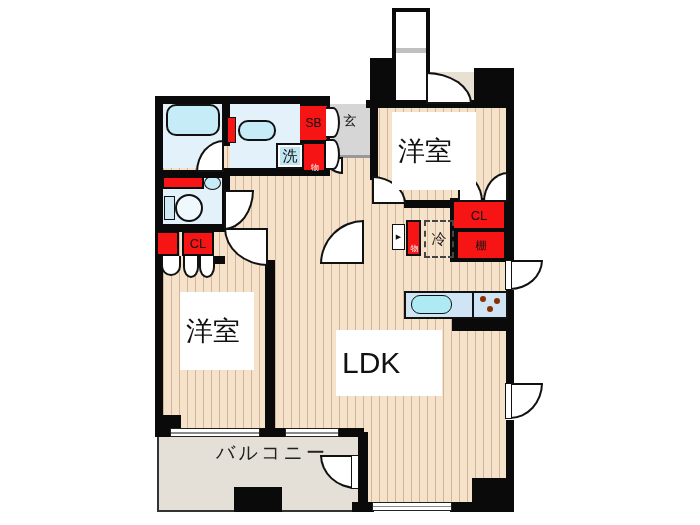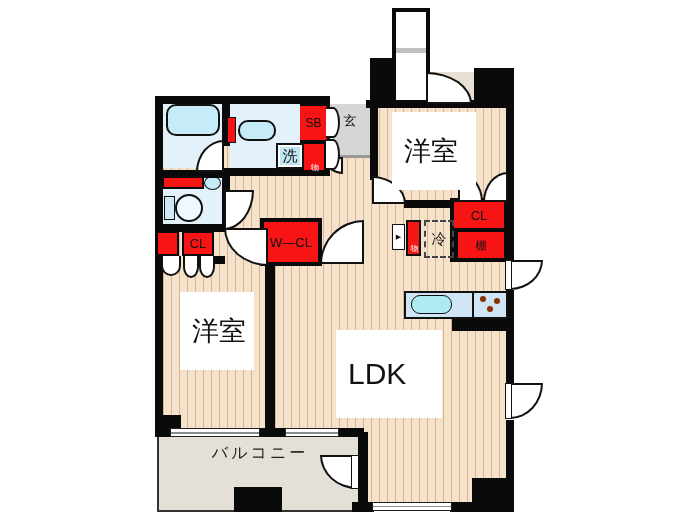--- a/index.html
+++ b/index.html
@@ -12,35 +12,35 @@
   .fix{background:#c6ecf8;border:2px solid #111;}
   .red{background:#f71414;display:flex;align-items:center;justify-content:center;}
   .bdr2{border:2px solid #0a0a0a;}
   .bdr4{border:4px solid #0a0a0a;}
   .arc{background:#fff;border:2px solid #111;}
   .scallop{background:#fff;border:2px solid #111;border-top:none;border-radius:0 0 50% 50%;}
   .scallopR{background:#fff;border:2px solid #111;border-left:none;border-radius:0 50% 50% 0;}
   .leaf{background:#fff;border:1.5px solid #111;}
   .win{background:linear-gradient(#fff 0 3px,#8a8a8a 3px 4.5px,#fff 4.5px 9px);border:1px solid #222;}
   .roomlabel{background:#fff;display:flex;flex-direction:column;justify-content:center;
-             padding:2px 12px;line-height:1.12;font-weight:400;}
+             padding:2px 6px;line-height:1.12;font-weight:400;}
   .roomlabel .nm,.roomlabel .sz{white-space:nowrap;}
   .smalltext{display:flex;align-items:center;justify-content:center;}
   .vtext{writing-mode:vertical-rl;text-orientation:upright;color:#fff;font-size:8px;line-height:1;}
   .dot{border-radius:50%;background:#8a2f00;width:6px;height:6px;}
 </style>
 </head>
 <body>
 
 <div id="stage">
 
   <div class="abs floor" style="left:163px;top:104px;width:343px;height:398px;"></div>
 
   <div class="abs" style="left:157px;top:435px;width:205px;height:77px;background:#e5e0d7;border:2px solid #333;"></div>
-  <div class="abs smalltext" style="left:190px;top:443px;width:140px;height:20px;font-size:16px;letter-spacing:3px;color:#222;">
+  <div class="abs smalltext" style="left:202px;top:443px;width:140px;height:20px;font-size:19px;letter-spacing:3px;color:#222;">
     <span>バルコニー</span>
   </div>
   <div class="abs wall" style="left:234px;top:487px;width:48px;height:25px;"></div>
 
   <div class="abs wet" style="left:163px;top:104px;width:59px;height:64px;"></div>
   <div class="abs fix" style="left:166px;top:104px;width:54px;height:32px;border-radius:10px;"></div>
   <div class="abs wet" style="left:230px;top:104px;width:70px;height:64px;"></div>
   <div class="abs fix" style="left:238px;top:120px;width:38px;height:21px;border-radius:10px;"></div>
   <div class="abs wet" style="left:163px;top:178px;width:59px;height:46px;"></div>
   <div class="abs" style="left:164px;top:196px;width:11px;height:24px;background:#cfe9f5;border:1.5px solid #111;"></div>
@@ -95,23 +95,20 @@
   </div>
   <div class="abs red" style="left:304px;top:144px;width:20px;height:26px;">
     <span class="vtext">物</span>
   </div>
   <div class="abs red bdr2" style="left:162px;top:176px;width:42px;height:13px;"></div>
   <div class="abs red" style="left:227px;top:117px;width:9px;height:26px;border:1px solid #111;"></div>
   <div class="abs red bdr2" style="left:156px;top:231px;width:23px;height:25px;"></div>
   <div class="abs red bdr2" style="left:182px;top:231px;width:32px;height:25px;font-size:13px;">
     <span>CL</span>
   </div>
-  <div class="abs red bdr4" style="left:260px;top:218px;width:62px;height:48px;font-size:13px;">
-    <span>W—CL</span>
-  </div>
   <div class="abs red" style="left:454px;top:202px;width:50px;height:26px;font-size:13px;">
     <span>CL</span>
   </div>
   <div class="abs red" style="left:458px;top:232px;width:46px;height:26px;font-size:11px;">
     <span>棚</span>
   </div>
   <div class="abs red" style="left:406px;top:220px;width:15px;height:36px;border:2px solid #111;">
     <span class="vtext">物</span>
   </div>
 
@@ -154,17 +151,17 @@
   <div class="abs scallop" style="left:199px;top:256px;width:16px;height:22px;"></div>
   <div class="abs scallopR" style="left:326px;top:107px;width:14px;height:31px;"></div>
   <div class="abs scallopR" style="left:326px;top:139px;width:14px;height:31px;"></div>
 
   <div class="abs roomlabel" style="left:392px;top:112px;width:84px;height:78px;font-size:27px;">
     <span class="nm">洋室</span>
   </div>
   <div class="abs roomlabel" style="left:180px;top:292px;width:74px;height:78px;font-size:27px;">
     <span class="nm">洋室</span>
   </div>
-  <div class="abs roomlabel" style="left:336px;top:330px;width:106px;height:88px;font-size:30px;">
+  <div class="abs roomlabel" style="left:336px;top:330px;width:106px;height:66px;font-size:30px;">
     <span class="nm">LDK</span>
   </div>
 
 </div>
 
 </body></html>

